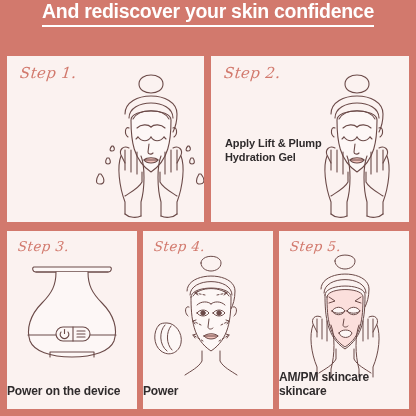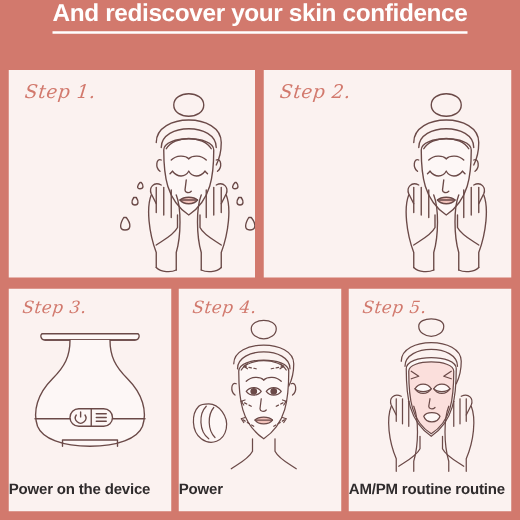--- a/index.html
+++ b/index.html
@@ -168,20 +168,22 @@
         <path d="M98 96 C100 99, 100 102, 97 102 C94 102, 94 99, 96 96 Z"></path>
         <path d="M106 112 C110 117, 110 122, 105 122 C100 122, 101 117, 104 112 Z"></path>
         <path d="M94 84 C96 86, 96 89, 93 89 C90 89, 91 86, 93 84 Z"></path>
       </g>
     </svg>
   </div>
 
   <div class="panel panel-2" id="panel-2">
     <div class="step-label">Step 2.</div>
     <div class="caption" id="caption-2">
+      <div>Apply Lift &amp; Plump</div>
+      <div>Hydration Gel</div>
     </div>
     <svg class="art" id="art-2" width="108" height="158" viewBox="0 0 108 158">
       <g fill="none" stroke="#6b4a48" stroke-width="1.1" stroke-linecap="round" stroke-linejoin="round">
         <path d="M42 22 C42 10, 66 10, 66 22 C66 28, 60 31, 54 31 C48 31, 42 28, 42 22 Z"></path>
         <path d="M28 52 C28 28, 80 28, 80 52 C80 60, 78 66, 76 70"></path>
         <path d="M32 56 C32 36, 76 36, 76 56"></path>
         <path d="M34 58 C34 46, 74 46, 74 58 C74 78, 72 98, 54 110 C36 98, 34 78, 34 58 Z" fill="#fdf7f6"></path>
         <path d="M36 57 C42 46, 66 46, 72 57"></path>
         <path d="M32 66 C28 64, 27 72, 31 75"></path>
         <path d="M76 66 C80 64, 81 72, 77 75"></path>
@@ -342,16 +344,16 @@
         <path d="M42 72 C46 82, 46 102, 42 116 L42 124"></path>
 
         <path d="M80 64 C86 61, 90 66, 88 71 L84 79"></path>
         <path d="M84 66 L84 84"></path>
         <path d="M79 66 L79 86"></path>
         <path d="M74 68 L74 88"></path>
         <path d="M88 72 C92 82, 90 100, 84 114 L84 124"></path>
         <path d="M70 72 C66 82, 66 102, 70 116 L70 124"></path>
       </g>
     </svg>
-    <div class="caption-bottom">AM/PM routine routine</div>
+    <div class="caption-bottom">AM/PM skincare skincare</div>
   </div>
 
 </div>
 
 </body></html>

